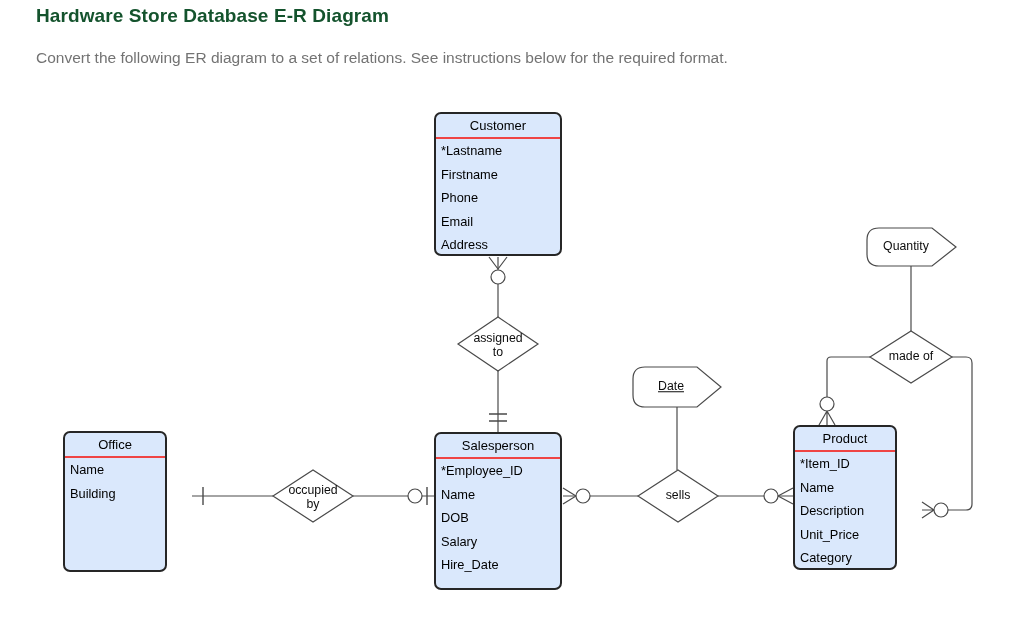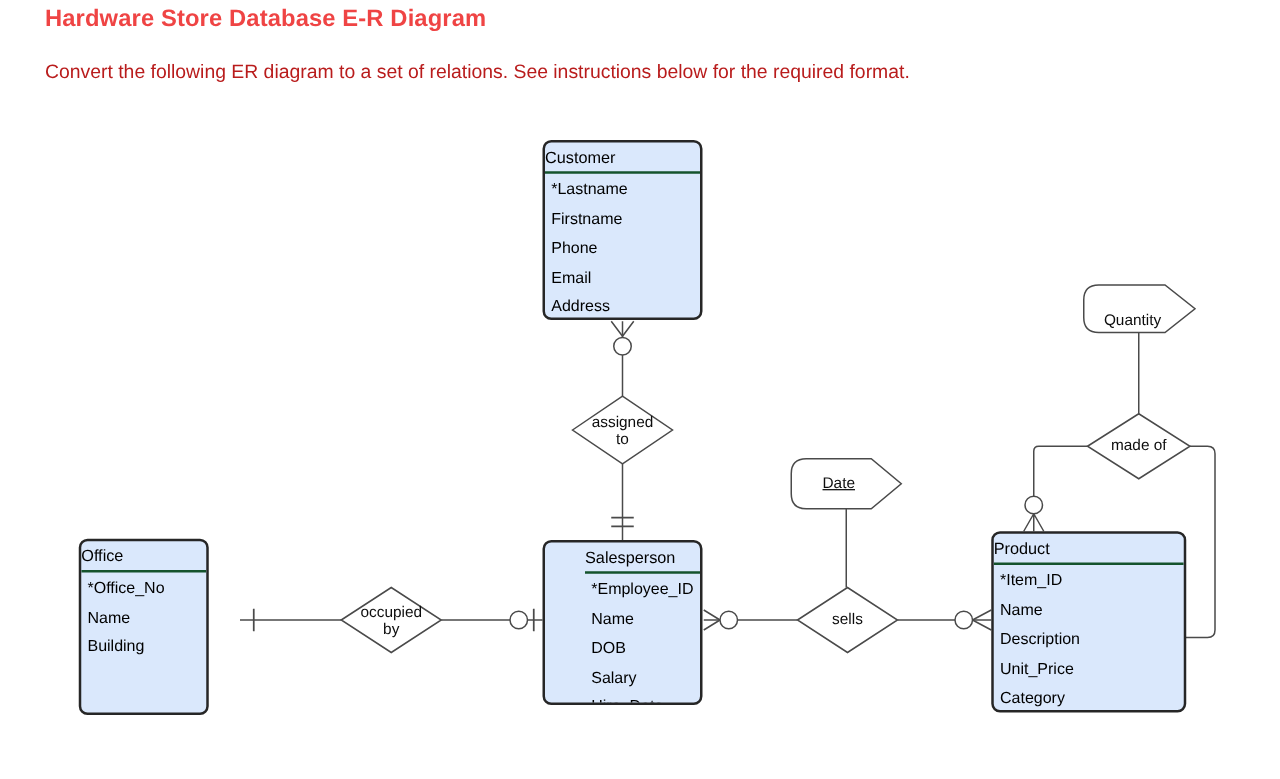--- a/index.html
+++ b/index.html
@@ -1,32 +1,32 @@
 <!DOCTYPE html>
 <html><head>
 <meta charset="utf-8">
 <style>
   html,body{margin:0;padding:0;background:#fff;}
   #page{position:relative;width:1024px;height:623px;background:#ffffff;overflow:hidden;
         font-family:"Liberation Sans", sans-serif;color:#000;}
-  #title{position:absolute;left:36px;top:5px;font-size:19px;font-weight:700;color:#ef4444;
+  #title{position:absolute;left:36px;top:5px;font-size:19px;font-weight:700;color:#14532d;
          letter-spacing:.1px;white-space:nowrap;}
-  #instruction{position:absolute;left:36px;top:49px;font-size:15.5px;color:#b91c1c;white-space:nowrap;}
+  #instruction{position:absolute;left:36px;top:49px;font-size:15.5px;color:#737373;white-space:nowrap;}
   #diagram-svg{position:absolute;left:0;top:0;width:1024px;height:623px;}
 
   .entity{position:absolute;box-sizing:border-box;background:#dae8fc;border:2px solid #262626;
           border-radius:7px;overflow:hidden;}
-  .entity .hdr{height:23px;line-height:23px;text-align:left;font-size:13px;
-               border-bottom:2px solid #14532d;}
+  .entity .hdr{height:23px;line-height:23px;text-align:center;font-size:13px;
+               border-bottom:2px solid #ef4444;}
   .entity .attr{height:23.6px;line-height:23.6px;padding-left:5px;font-size:12.8px;white-space:nowrap;}
 
   #e-customer{left:434px;top:112px;width:128px;height:144px;}
   #e-office{left:63px;top:431px;width:104px;height:141px;}
-  #e-salesperson{left:434px;top:432px;width:128px;height:132px;padding-left:32px;}
-  #e-product{left:793px;top:425px;width:156px;height:145px;}
+  #e-salesperson{left:434px;top:432px;width:128px;height:158px;}
+  #e-product{left:793px;top:425px;width:104px;height:145px;}
 
   .shape-label{position:absolute;transform:translate(-50%,-50%);text-align:center;
                font-size:12.3px;line-height:13.5px;white-space:pre-line;color:#0d0d0d;}
 </style>
 </head>
 <body>
 
 <div id="page">
 
   <div id="title">Hardware Store Database E-R Diagram</div>
@@ -104,21 +104,20 @@
         <div class="attr">Firstname</div>
         <div class="attr">Phone</div>
         <div class="attr">Email</div>
         <div class="attr">Address</div>
       </div>
   </div>
 
   <div class="entity" id="e-office">
     <div class="hdr">Office</div>
     <div class="rows">
-        <div class="attr">*Office_No</div>
         <div class="attr">Name</div>
         <div class="attr">Building</div>
       </div>
   </div>
 
   <div class="entity" id="e-salesperson">
     <div class="hdr">Salesperson</div>
     <div class="rows">
         <div class="attr">*Employee_ID</div>
         <div class="attr">Name</div>
@@ -139,15 +138,15 @@
       </div>
   </div>
 
   <div class="shape-label" style="left:498px;top:345px;text-align:center;">assigned
 to</div>
   <div class="shape-label" style="left:313px;top:497px;">occupied
 by</div>
   <div class="shape-label" style="left:678px;top:496px;">sells</div>
   <div class="shape-label" style="left:911px;top:357px;">made of</div>
   <div class="shape-label" style="left:671px;top:387px;text-decoration:underline;">Date</div>
-  <div class="shape-label" style="left:906px;top:247px;margin-top:10px;">Quantity</div>
+  <div class="shape-label" style="left:906px;top:247px;">Quantity</div>
 
 </div>
 
 </body></html>

